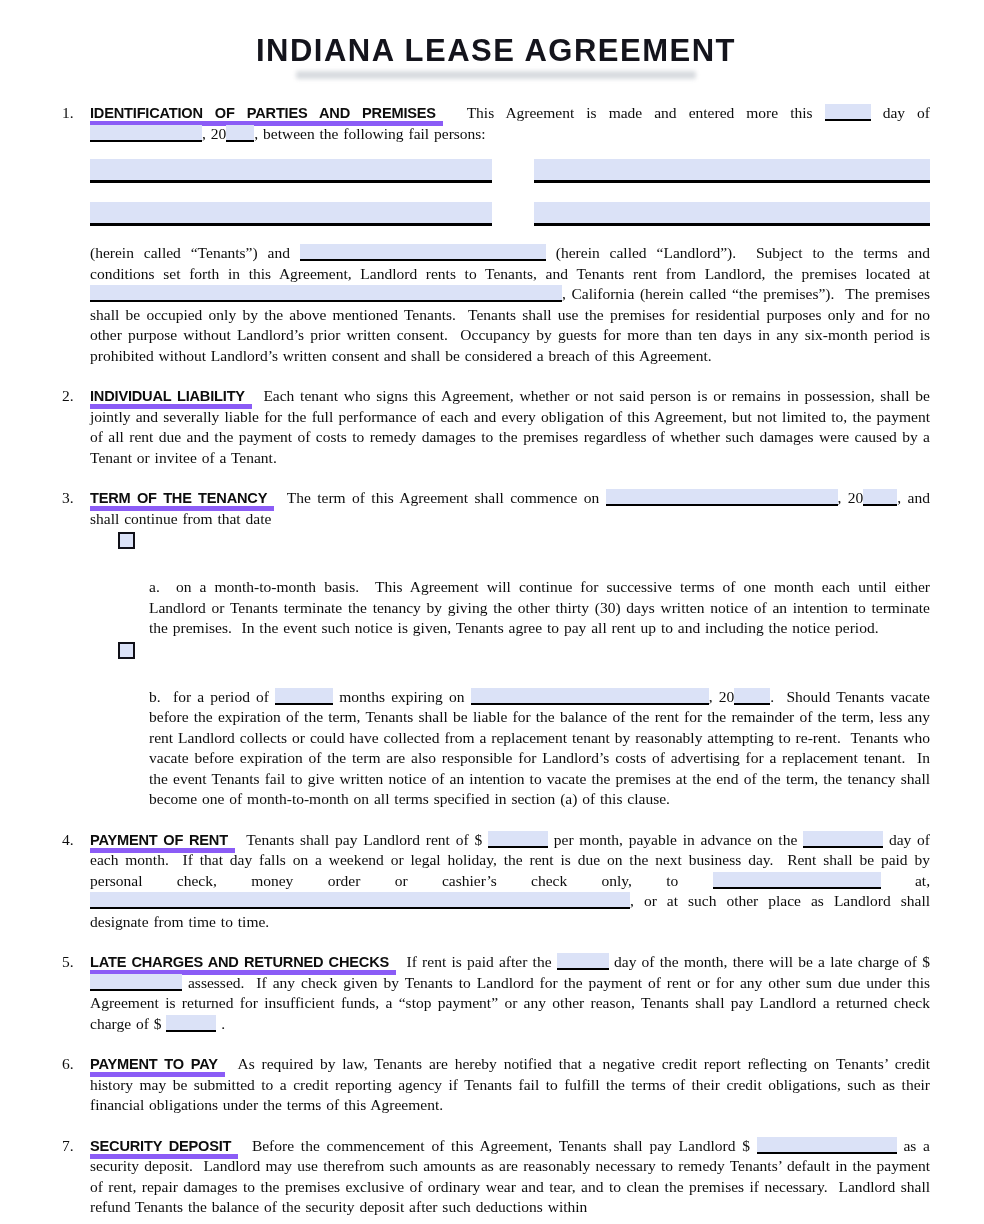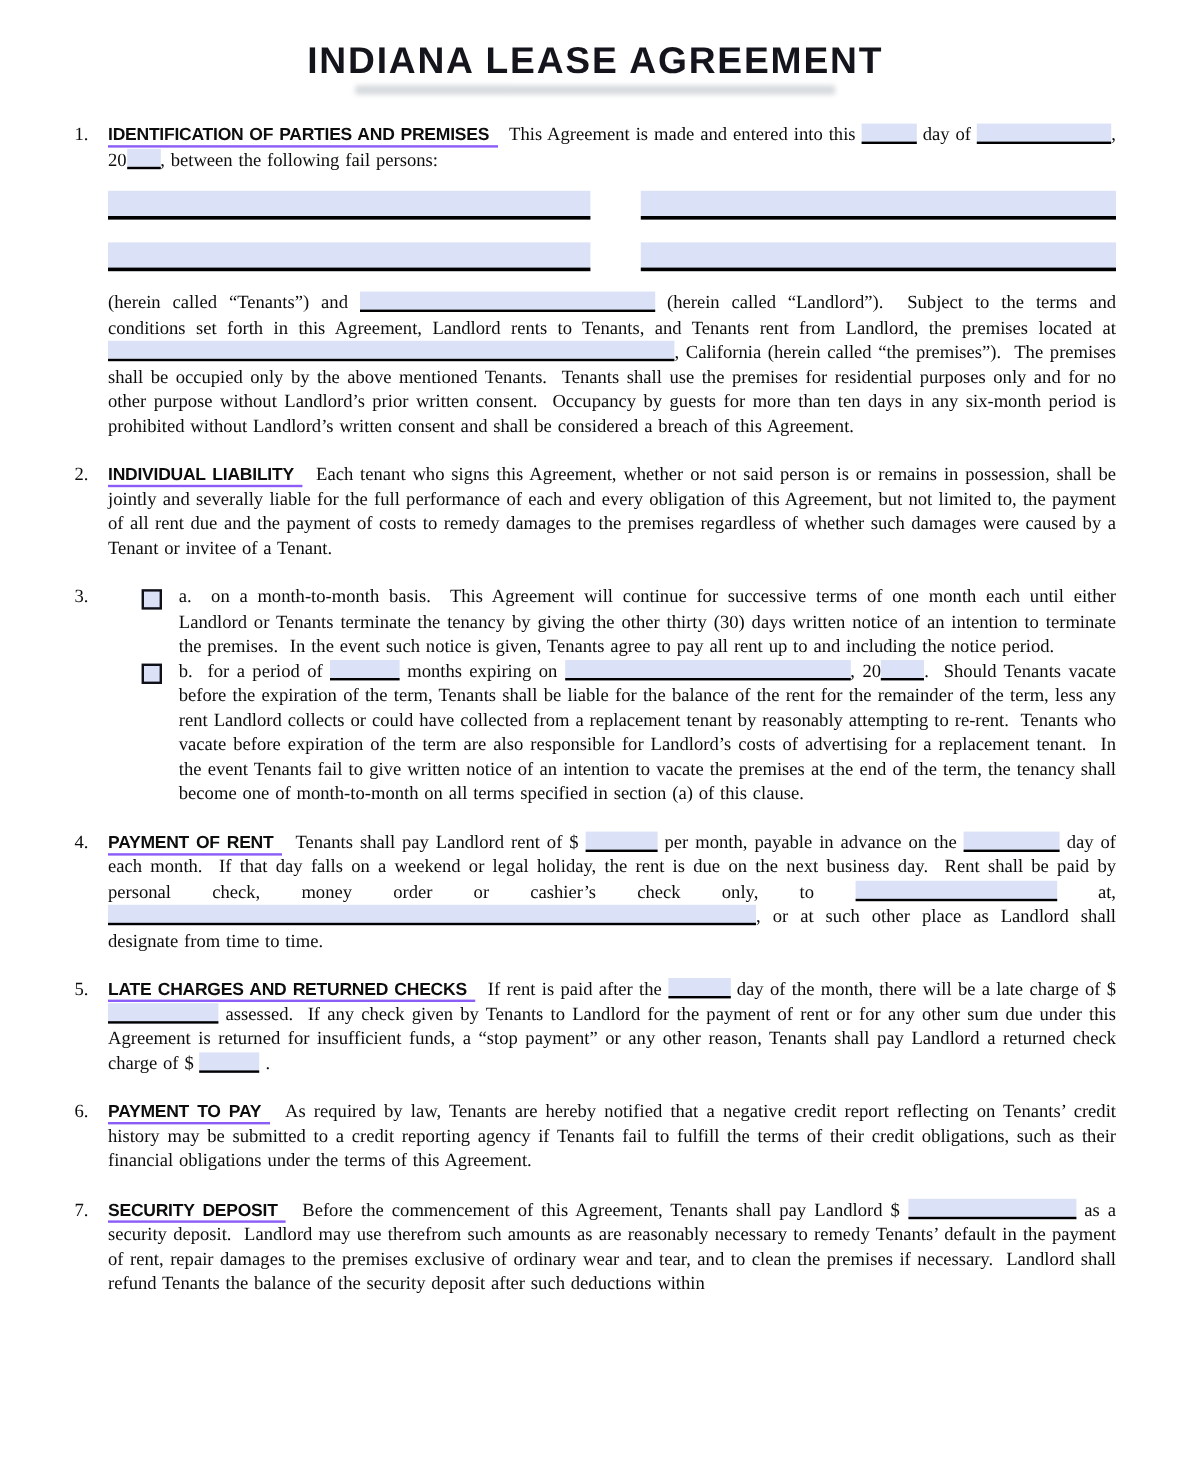--- a/index.html
+++ b/index.html
@@ -18,49 +18,49 @@
   }
   .section{display:flex;margin-bottom:20px;}
   .num{flex:0 0 28px;width:28px;font-size:15.5px;line-height:20.5px;}
   .content{flex:1;min-width:0;}
   .para{
     margin:0;font-size:15.5px;line-height:20.5px;text-align:justify;
     white-space:pre-wrap;word-spacing:1px;
   }
   .heading{
     font-family:"Liberation Sans", sans-serif;font-weight:700;font-size:14.6px;
-    letter-spacing:-0.2px;border-bottom:2px solid #8b5cf6;padding-right:7px;
+    letter-spacing:-0.2px;border-bottom:5px solid #8b5cf6;padding-right:7px;
     white-space:normal;
   }
   .blank{
     display:inline-block;background:var(--hl,#dbe2f7);
     border-bottom:2px solid #000;height:15px;vertical-align:-3px;
   }
   .blank-grid{margin:15px 0 17px;}
   .blank-row{display:flex;justify-content:space-between;margin-bottom:19px;}
   .blank-row:last-child{margin-bottom:0;}
   .name-blank{height:21px;border-bottom:3px solid #000;background:var(--hl,#dbe2f7);}
   .option{display:flex;}
   .checkbox{
     flex:0 0 13px;width:13px;height:13px;border:2px solid #101018;
     background:var(--hl,#dbe2f7);margin:3px 14px 0 28px;
   }
-  .opt-text{flex:1;min-width:0;}
+  .opt-text{flex:1;min-width:0;margin-top:48px;}
 </style>
 </head>
 <body>
 
 <div class="page">
   <h1 class="doc-title">INDIANA LEASE AGREEMENT</h1>
   <div class="ghost"></div>
   <div>
       <div class="section">
         <div class="num">1.</div>
         <div class="content">
-          <p class="para"><span class="heading">IDENTIFICATION OF PARTIES AND PREMISES</span>  <span>This Agreement is made and entered into this </span><span class="blank" style="width: 46px;"></span><span> day of </span><span class="blank" style="width: 112px;"></span><span>, 20</span><span class="blank" style="width: 28px;"></span><span>, between the following fail persons:</span></p>
+          <p class="para"><span class="heading">IDENTIFICATION OF PARTIES AND PREMISES</span>  <span>This Agreement is made and entered more this </span><span class="blank" style="width: 46px;"></span><span> day of </span><span class="blank" style="width: 112px;"></span><span>, 20</span><span class="blank" style="width: 28px;"></span><span>, between the following fail persons:</span></p>
           <div class="blank-grid">
             <div class="blank-row">
               <div class="name-blank" style="width: 402px;"></div>
               <div class="name-blank" style="width: 396px;"></div>
             </div>
             <div class="blank-row">
               <div class="name-blank" style="width: 402px;"></div>
               <div class="name-blank" style="width: 396px;"></div>
             </div>
           </div>
@@ -69,20 +69,21 @@
       </div>
       <div class="section">
         <div class="num">2.</div>
         <div class="content">
           <p class="para"><span class="heading">INDIVIDUAL LIABILITY</span>  <span>Each tenant who signs this Agreement, whether or not said person is or remains in possession, shall be jointly and severally liable for the full performance of each and every obligation of this Agreement, but not limited to, the payment of all rent due and the payment of costs to remedy damages to the premises regardless of whether such damages were caused by a Tenant or invitee of a Tenant.</span></p>
         </div>
       </div>
       <div class="section">
         <div class="num">3.</div>
         <div class="content">
+          <p class="para"><span class="heading">TERM OF THE TENANCY</span>  <span>The term of this Agreement shall commence on </span><span class="blank" style="width: 232px;"></span><span>, 20</span><span class="blank" style="width: 34px;"></span><span>, and shall continue from that date</span></p>
           <div class="option">
             <div class="checkbox"></div>
             <p class="para opt-text"><span>a.  on a month-to-month basis.  This Agreement will continue for successive terms of one month each until either Landlord or Tenants terminate the tenancy by giving the other thirty (30) days written notice of an intention to terminate the premises.  In the event such notice is given, Tenants agree to pay all rent up to and including the notice period.</span></p>
           </div>
           <div class="option">
             <div class="checkbox"></div>
             <p class="para opt-text"><span>b.  for a period of </span><span class="blank" style="width: 58px;"></span><span> months expiring on </span><span class="blank" style="width: 238px;"></span><span>, 20</span><span class="blank" style="width: 36px;"></span><span>.  Should Tenants vacate before the expiration of the term, Tenants shall be liable for the balance of the rent for the remainder of the term, less any rent Landlord collects or could have collected from a replacement tenant by reasonably attempting to re-rent.  Tenants who vacate before expiration of the term are also responsible for Landlord’s costs of advertising for a replacement tenant.  In the event Tenants fail to give written notice of an intention to vacate the premises at the end of the term, the tenancy shall become one of month-to-month on all terms specified in section (a) of this clause.</span></p>
           </div>
         </div>
       </div>

